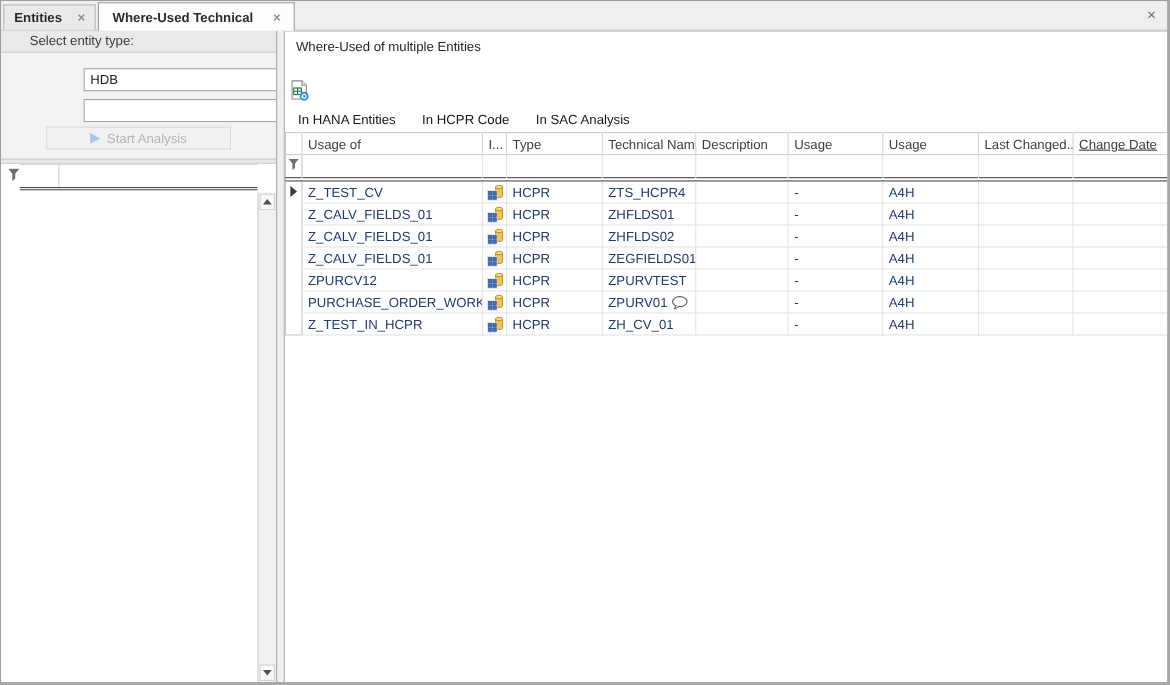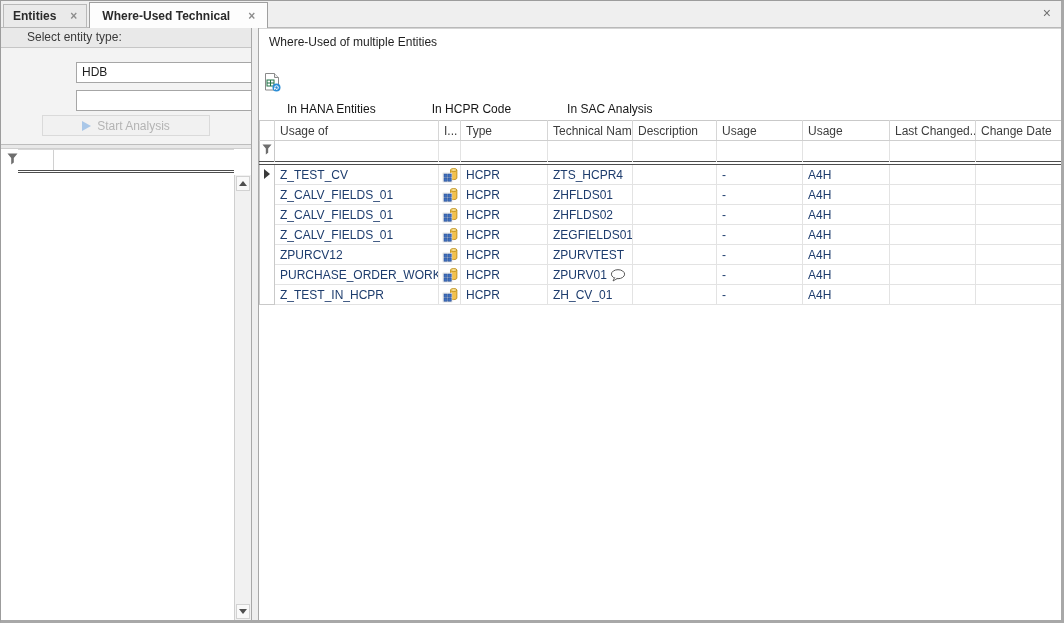--- a/index.html
+++ b/index.html
@@ -81,38 +81,38 @@
 
   
   .splitter { position:absolute; left:250px; width:8px; top:27px; bottom:0; background:#efefef; border-left:1px solid #a8a8a8; border-right:1px solid #a8a8a8; }
 
   
   .main-panel { position:absolute; left:258px; right:0; top:27px; bottom:0; background:#ffffff; border-top:1px solid #d5d5d5; }
   .main-title { position:absolute; left:10px; top:6px; color:#1f1f1f; }
   .export-btn { position:absolute; left:3px; top:43px; width:20px; height:20px; cursor:pointer; }
 
   .result-tabs { position:absolute; left:0; top:69px; height:23px; display:flex; align-items:flex-end; }
-  .rtab { height:22px; line-height:21px; padding:0 28px; color:#161616; cursor:default; white-space:nowrap; }
+  .rtab { height:22px; line-height:21px; padding:0 12px; color:#161616; cursor:default; white-space:nowrap; }
   .rtab.active {
     height:23px; line-height:18px; background:#ffffff;
     border:1px solid #9e9e9e; border-bottom:none; border-top:3px solid #1080d0;
     color:#1080d0; margin-bottom:-1px; z-index:2;
   }
 
   
   .grid-wrap { position:absolute; left:0; top:91px; }
   table.grid { border-collapse:collapse; table-layout:fixed; width:804px; background:#fff; border:1px solid #c9c9c9; }
   col.c0{width:15px} col.c1{width:164px} col.c2{width:22px} col.c3{width:87px} col.c4{width:85px}
   col.c5{width:84px} col.c6{width:86px} col.c7{width:87px} col.c8{width:86px} col.c9{width:88px}
   .grid th {
     height:20px; font-weight:normal; text-align:left; padding:0 5px; color:#3d3d3d;
     border-right:1px solid #d6d6d6; border-bottom:1px solid #cfcfcf; background:#fff;
     overflow:hidden; white-space:nowrap;
   }
-  .grid th:last-child { border-right:none; }
+  .grid th:last-child { border-right:none;text-decoration:underline; }
   .grid tr.filter-row td { height:21px; border-right:1px solid #e3e3e3; background:#fff; }
   .grid tr.filter-row td:last-child { border-right:none; }
   .grid tr.filter-row td.c-ind { border-right:1px solid #c9c9c9; text-align:center; vertical-align:middle; }
   .grid tr.sep-row td { height:3px; padding:0; border-top:1px solid #4d4d4d; border-bottom:1px solid #4d4d4d; background:#fff; }
   .grid td { overflow:hidden; white-space:nowrap; }
   .grid tr.data-row td {
     height:20px; padding:0 5px; color:#1d3c6d;
     border-right:1px solid #e3e3e3; border-bottom:1px solid #e3e3e3;
   }
   .grid tr.data-row td:last-child { border-right:none; }

